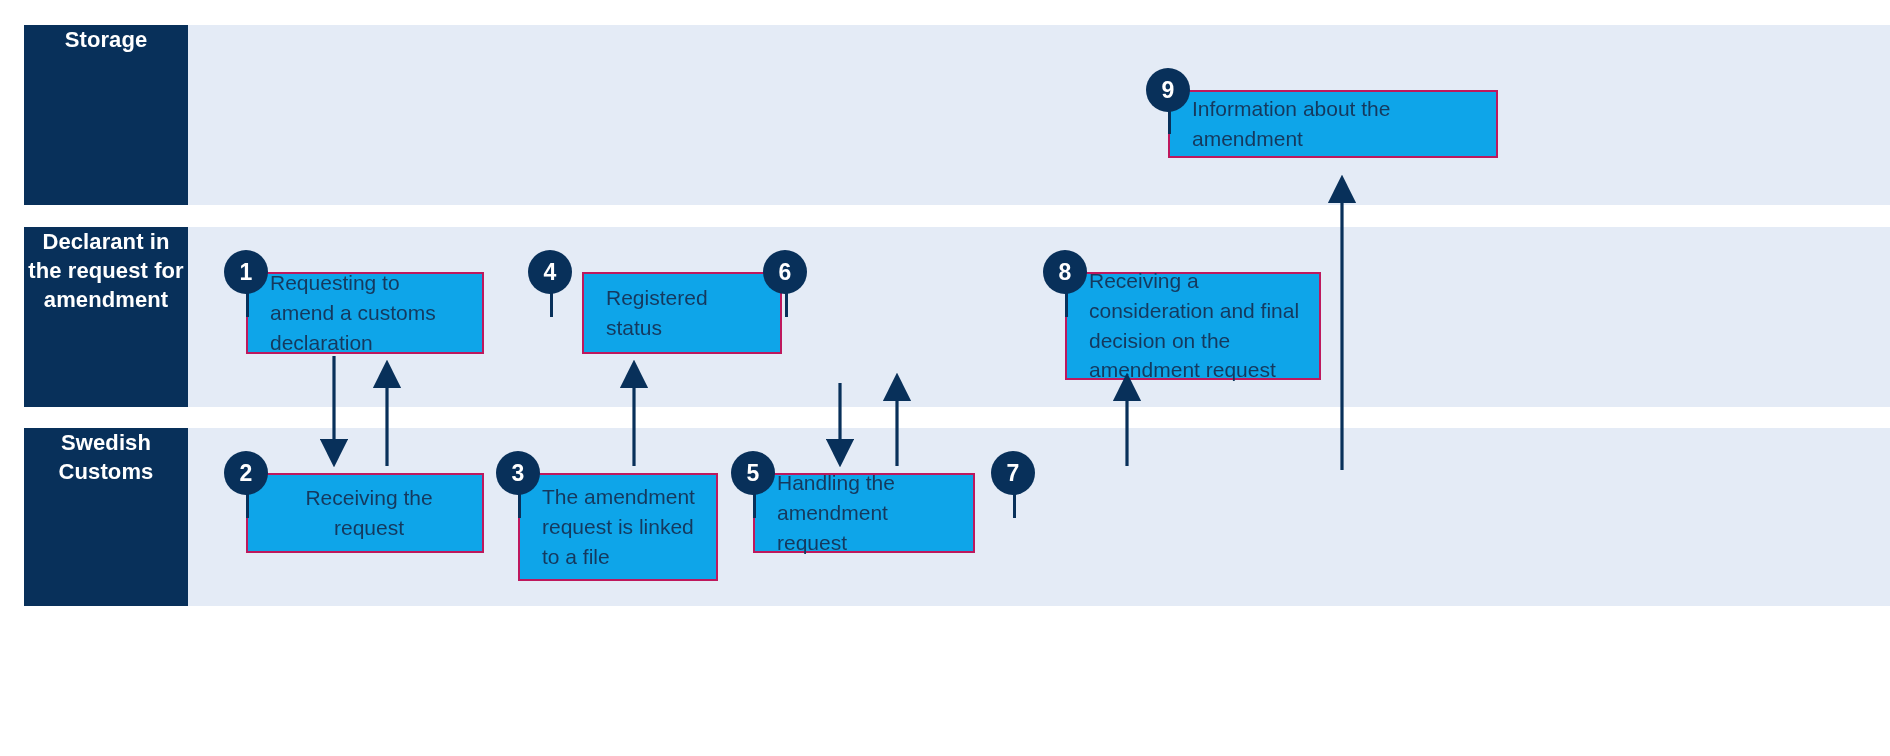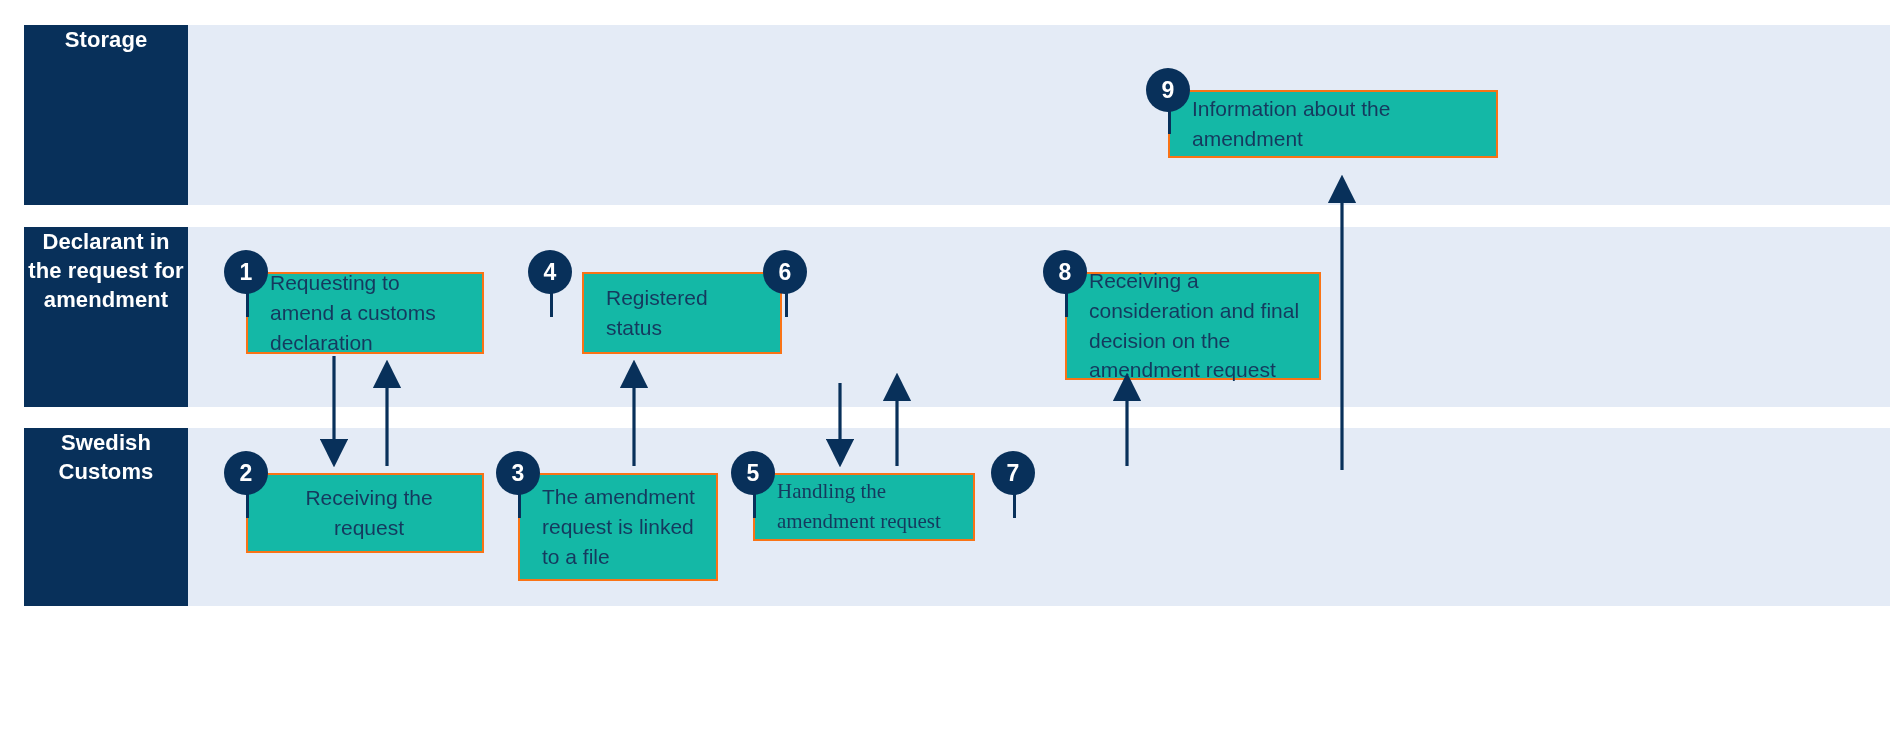--- a/index.html
+++ b/index.html
@@ -4,21 +4,21 @@
 <style>
   html,body{margin:0;padding:0;background:#ffffff;}
   body{font-family:"Liberation Sans", sans-serif;}
   #stage{position:relative;width:1890px;height:756px;background:#ffffff;overflow:hidden;}
 
   .lane{position:absolute;background:#e4ebf6;}
   .lane-header{position:absolute;background:#08305a;color:#ffffff;
     display:flex;align-items:flex-start;justify-content:center;text-align:center;
     font-weight:bold;font-size:22px;line-height:1.32;letter-spacing:.1px;}
 
-  .node{position:absolute;border:2px solid #f97316;background:#14b8a6;box-sizing:border-box;}
+  .node{position:absolute;border:2px solid #be185d;background:#0ea5e9;box-sizing:border-box;}
   .node-text{position:absolute;left:22px;right:14px;top:50%;transform:translateY(-50%);
     color:#15395e;font-size:21px;line-height:1.42;}
 
   .badge{position:absolute;width:44px;height:44px;border-radius:50%;background:#08305a;
     color:#ffffff;font-weight:bold;font-size:23px;display:flex;align-items:center;
     justify-content:center;z-index:6;}
 
   .conn{position:absolute;background:#08305a;z-index:2;}
   .conn-v{width:3px;}
   svg.arrowlayer{position:absolute;left:0;top:0;width:1890px;height:756px;z-index:3;
@@ -101,20 +101,20 @@
   <div class="node" style="left:246px;top:473px;width:238px;height:80px;text-align:center;">
     <div class="node-text">Receiving the request</div>
   </div>
   <div class="badge" style="left:224px;top:451px;">2</div>
 
   <div class="node" style="left:518px;top:473px;width:200px;height:108px;">
     <div class="node-text">The amendment request is linked to a file</div>
   </div>
   <div class="badge" style="left:496px;top:451px;">3</div>
 
-  <div class="node" style="left:753px;top:473px;width:222px;height:68px;font-family:Liberation Serif, serif;">
+  <div class="node" style="left:753px;top:473px;width:222px;height:80px;">
     <div class="node-text">Handling the amendment request</div>
   </div>
   <div class="badge" style="left:731px;top:451px;">5</div>
 
   <div class="badge" style="left:991px;top:451px;">7</div>
 
 </div>
 
 </body></html>

